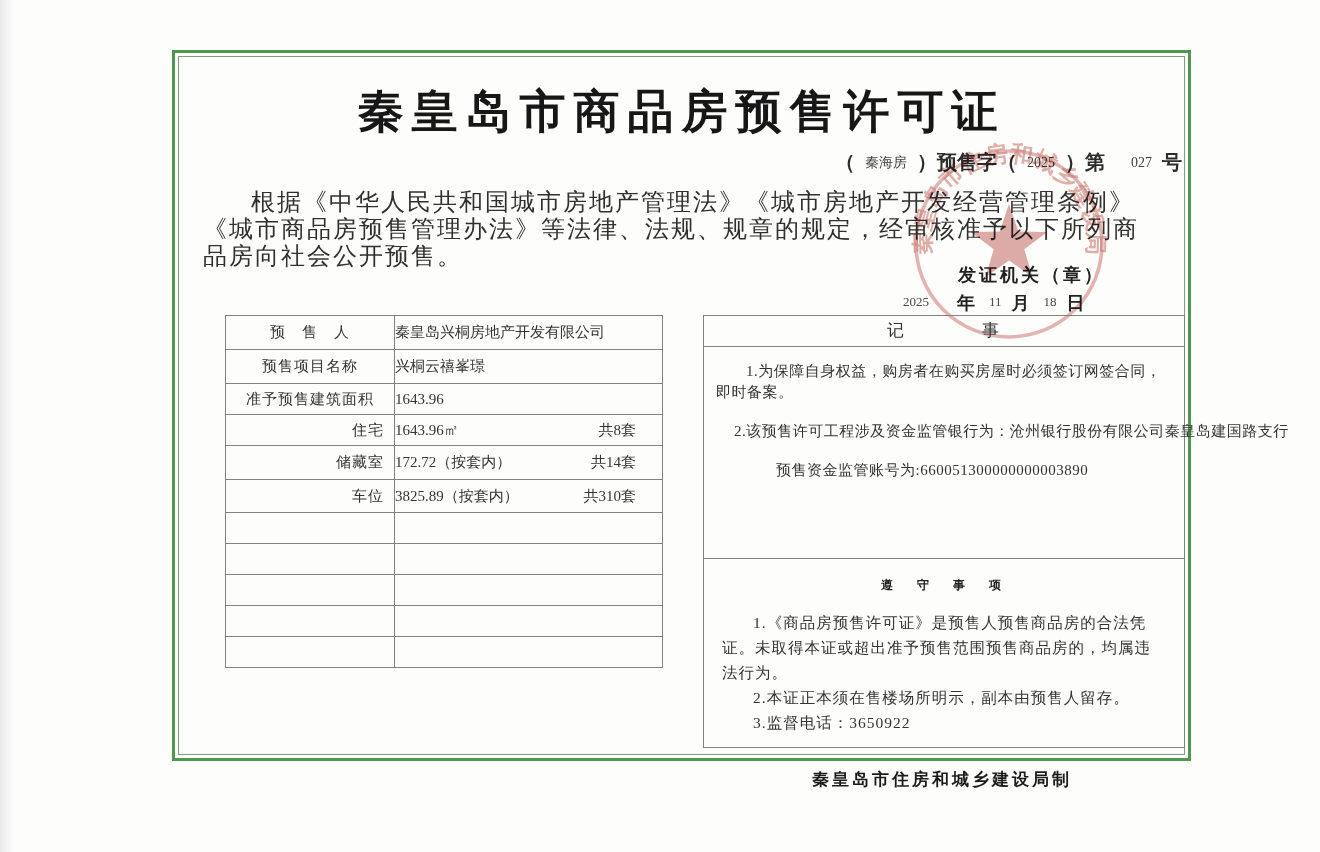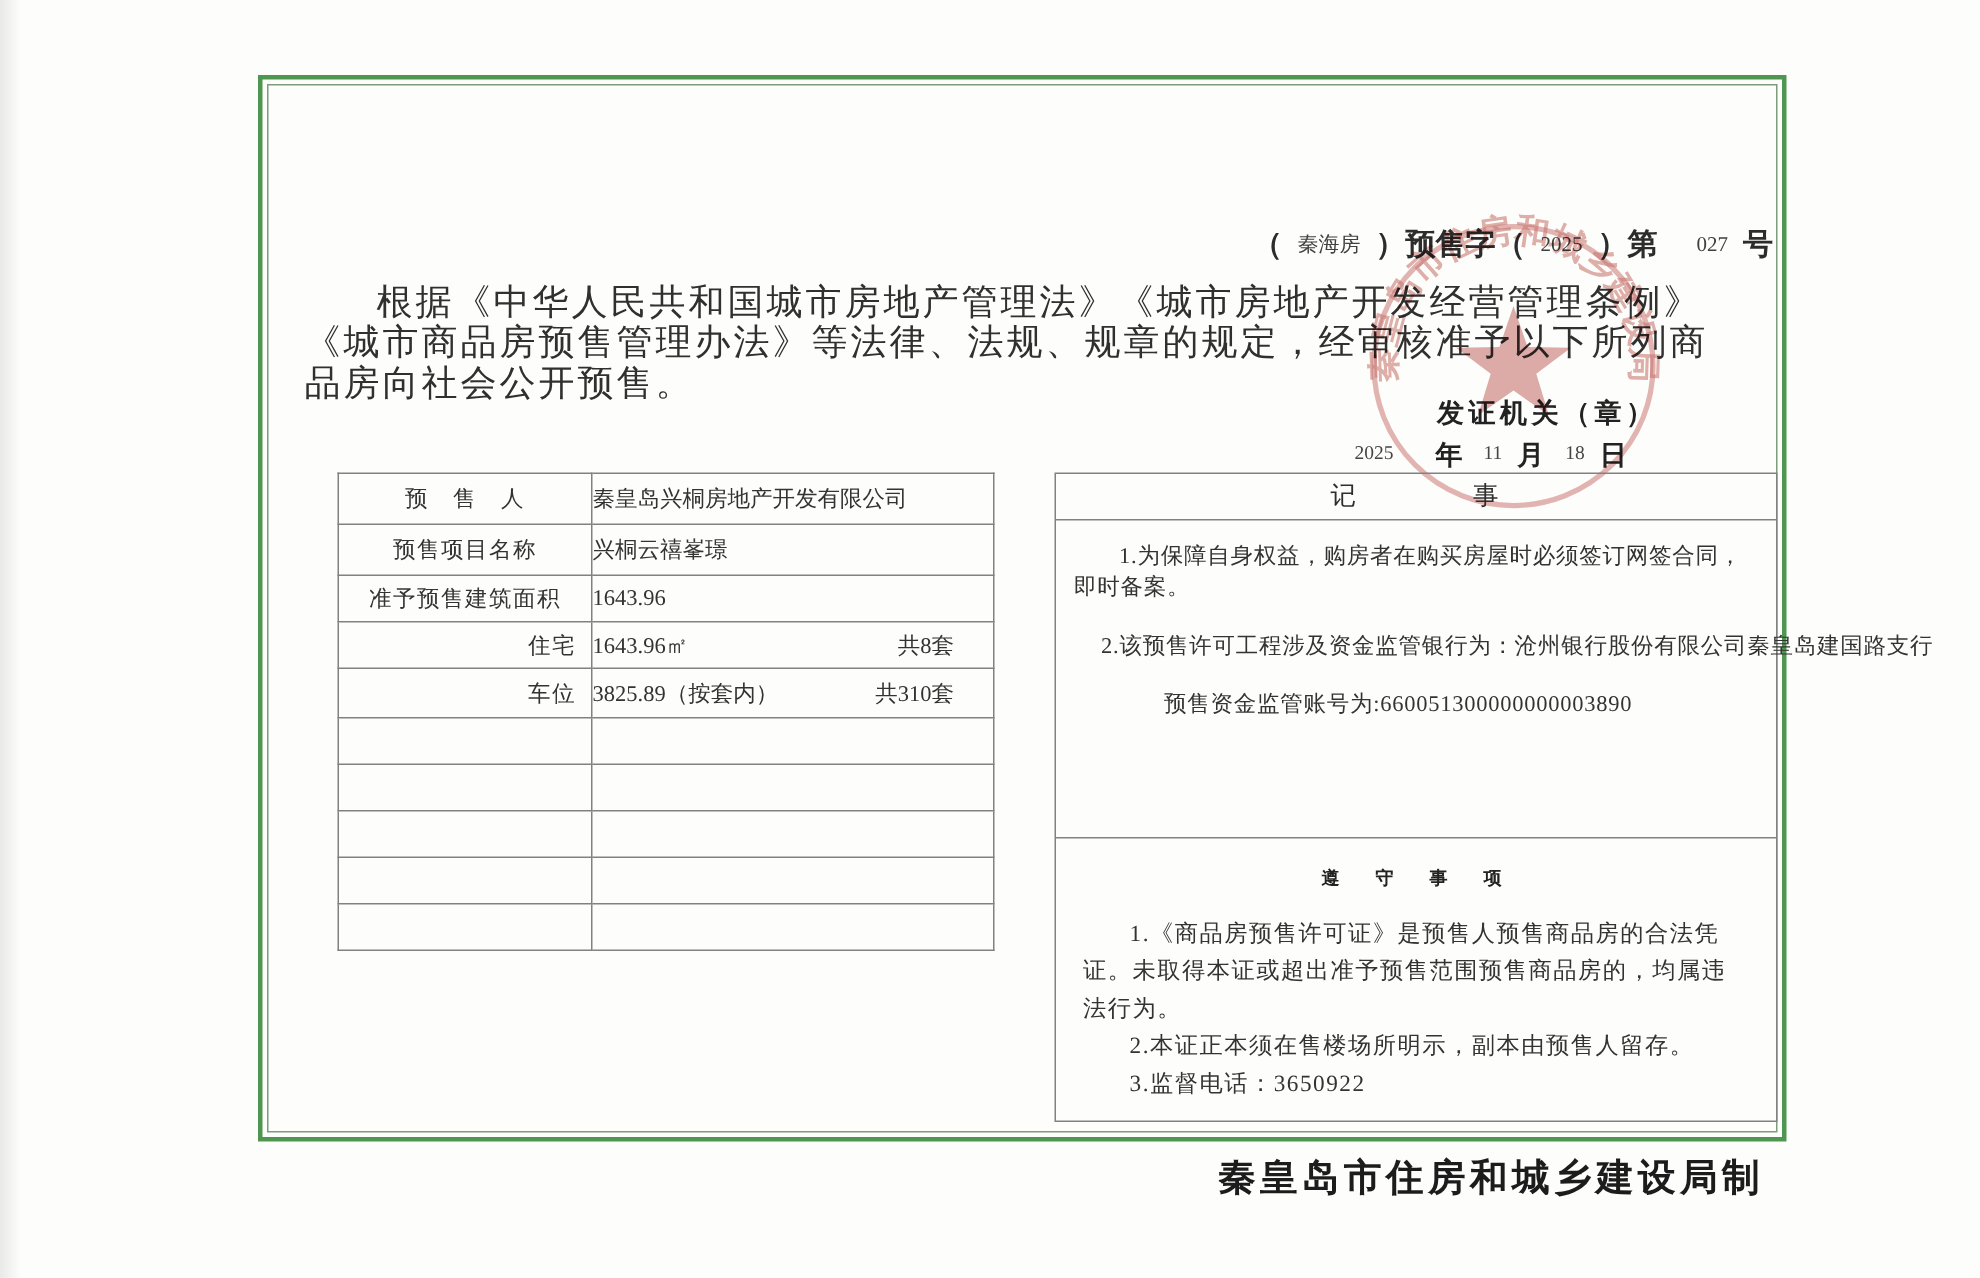--- a/index.html
+++ b/index.html
@@ -61,30 +61,31 @@
   .note-2{white-space:nowrap;text-indent:1.2em;}
   .note-acct{text-indent:4em;}
   .rules-section{padding-top:18px;}
   .rules-title{text-align:center;font-size:12px;font-weight:700;letter-spacing:6px;color:#222;
     margin:0 0 16px 0;}
   .rules-body{padding:0 18px;font-size:15.5px;line-height:25px;letter-spacing:1px;}
   .rules-body p{margin:0;text-indent:2em;}
   
   .footer{position:absolute;left:812px;top:768px;
     font-family:"Liberation Sans","DejaVu Sans",sans-serif;
-    font-weight:700;font-size:25px;letter-spacing:3px;color:#1c1c1c;white-space:nowrap;}
+    font-weight:700;font-size:17px;letter-spacing:3px;color:#1c1c1c;white-space:nowrap;}
 </style>
 </head>
 <body>
 
 <div class="photo-edge"></div>
 
 <div class="card">
   <div class="card-inner"></div>
 
+  <div class="title">秦皇岛市商品房预售许可证</div>
 
   <div class="permit-line"><span>（</span><span class="fill sp-s">秦海房</span><span>）预售字（</span><span class="fill sp-s">2025</span><span>）第</span><span class="fill sp-m">027</span><span>号</span></div>
 
   <div class="intro">
     <p>根据《中华人民共和国城市房地产管理法》《城市房地产开发经营管理条例》《城市商品房预售管理办法》等法律、法规、规章的规定，经审核准予以下所列商品房向社会公开预售。</p>
   </div>
 
   <div class="authority">发证机关（章）</div>
 
   <div class="issue-date"><span class="fill">2025</span><span class="u" style="margin-left:28px">年</span><span class="fill">11</span><span class="u">月</span><span class="fill">18</span><span class="u">日</span></div>
@@ -113,20 +114,29 @@
     <tr style="height:31px">
       <td class="lbl">准予预售建筑面积</td>
       <td class="val">1643.96</td>
     </tr>
     <tr style="height:31px">
       <td class="lbl lbl-r">住宅</td>
       <td class="val">
         <div class="val-flex">
           <span>1643.96㎡</span>
           <span class="cnt">共8套</span>
+        </div>
+      </td>
+    </tr>
+    <tr style="height:34px">
+      <td class="lbl lbl-r">储藏室</td>
+      <td class="val">
+        <div class="val-flex">
+          <span>172.72（按套内）</span>
+          <span class="cnt">共14套</span>
         </div>
       </td>
     </tr>
     <tr style="height:33px">
       <td class="lbl lbl-r">车位</td>
       <td class="val">
         <div class="val-flex">
           <span>3825.89（按套内）</span>
           <span class="cnt">共310套</span>
         </div>

